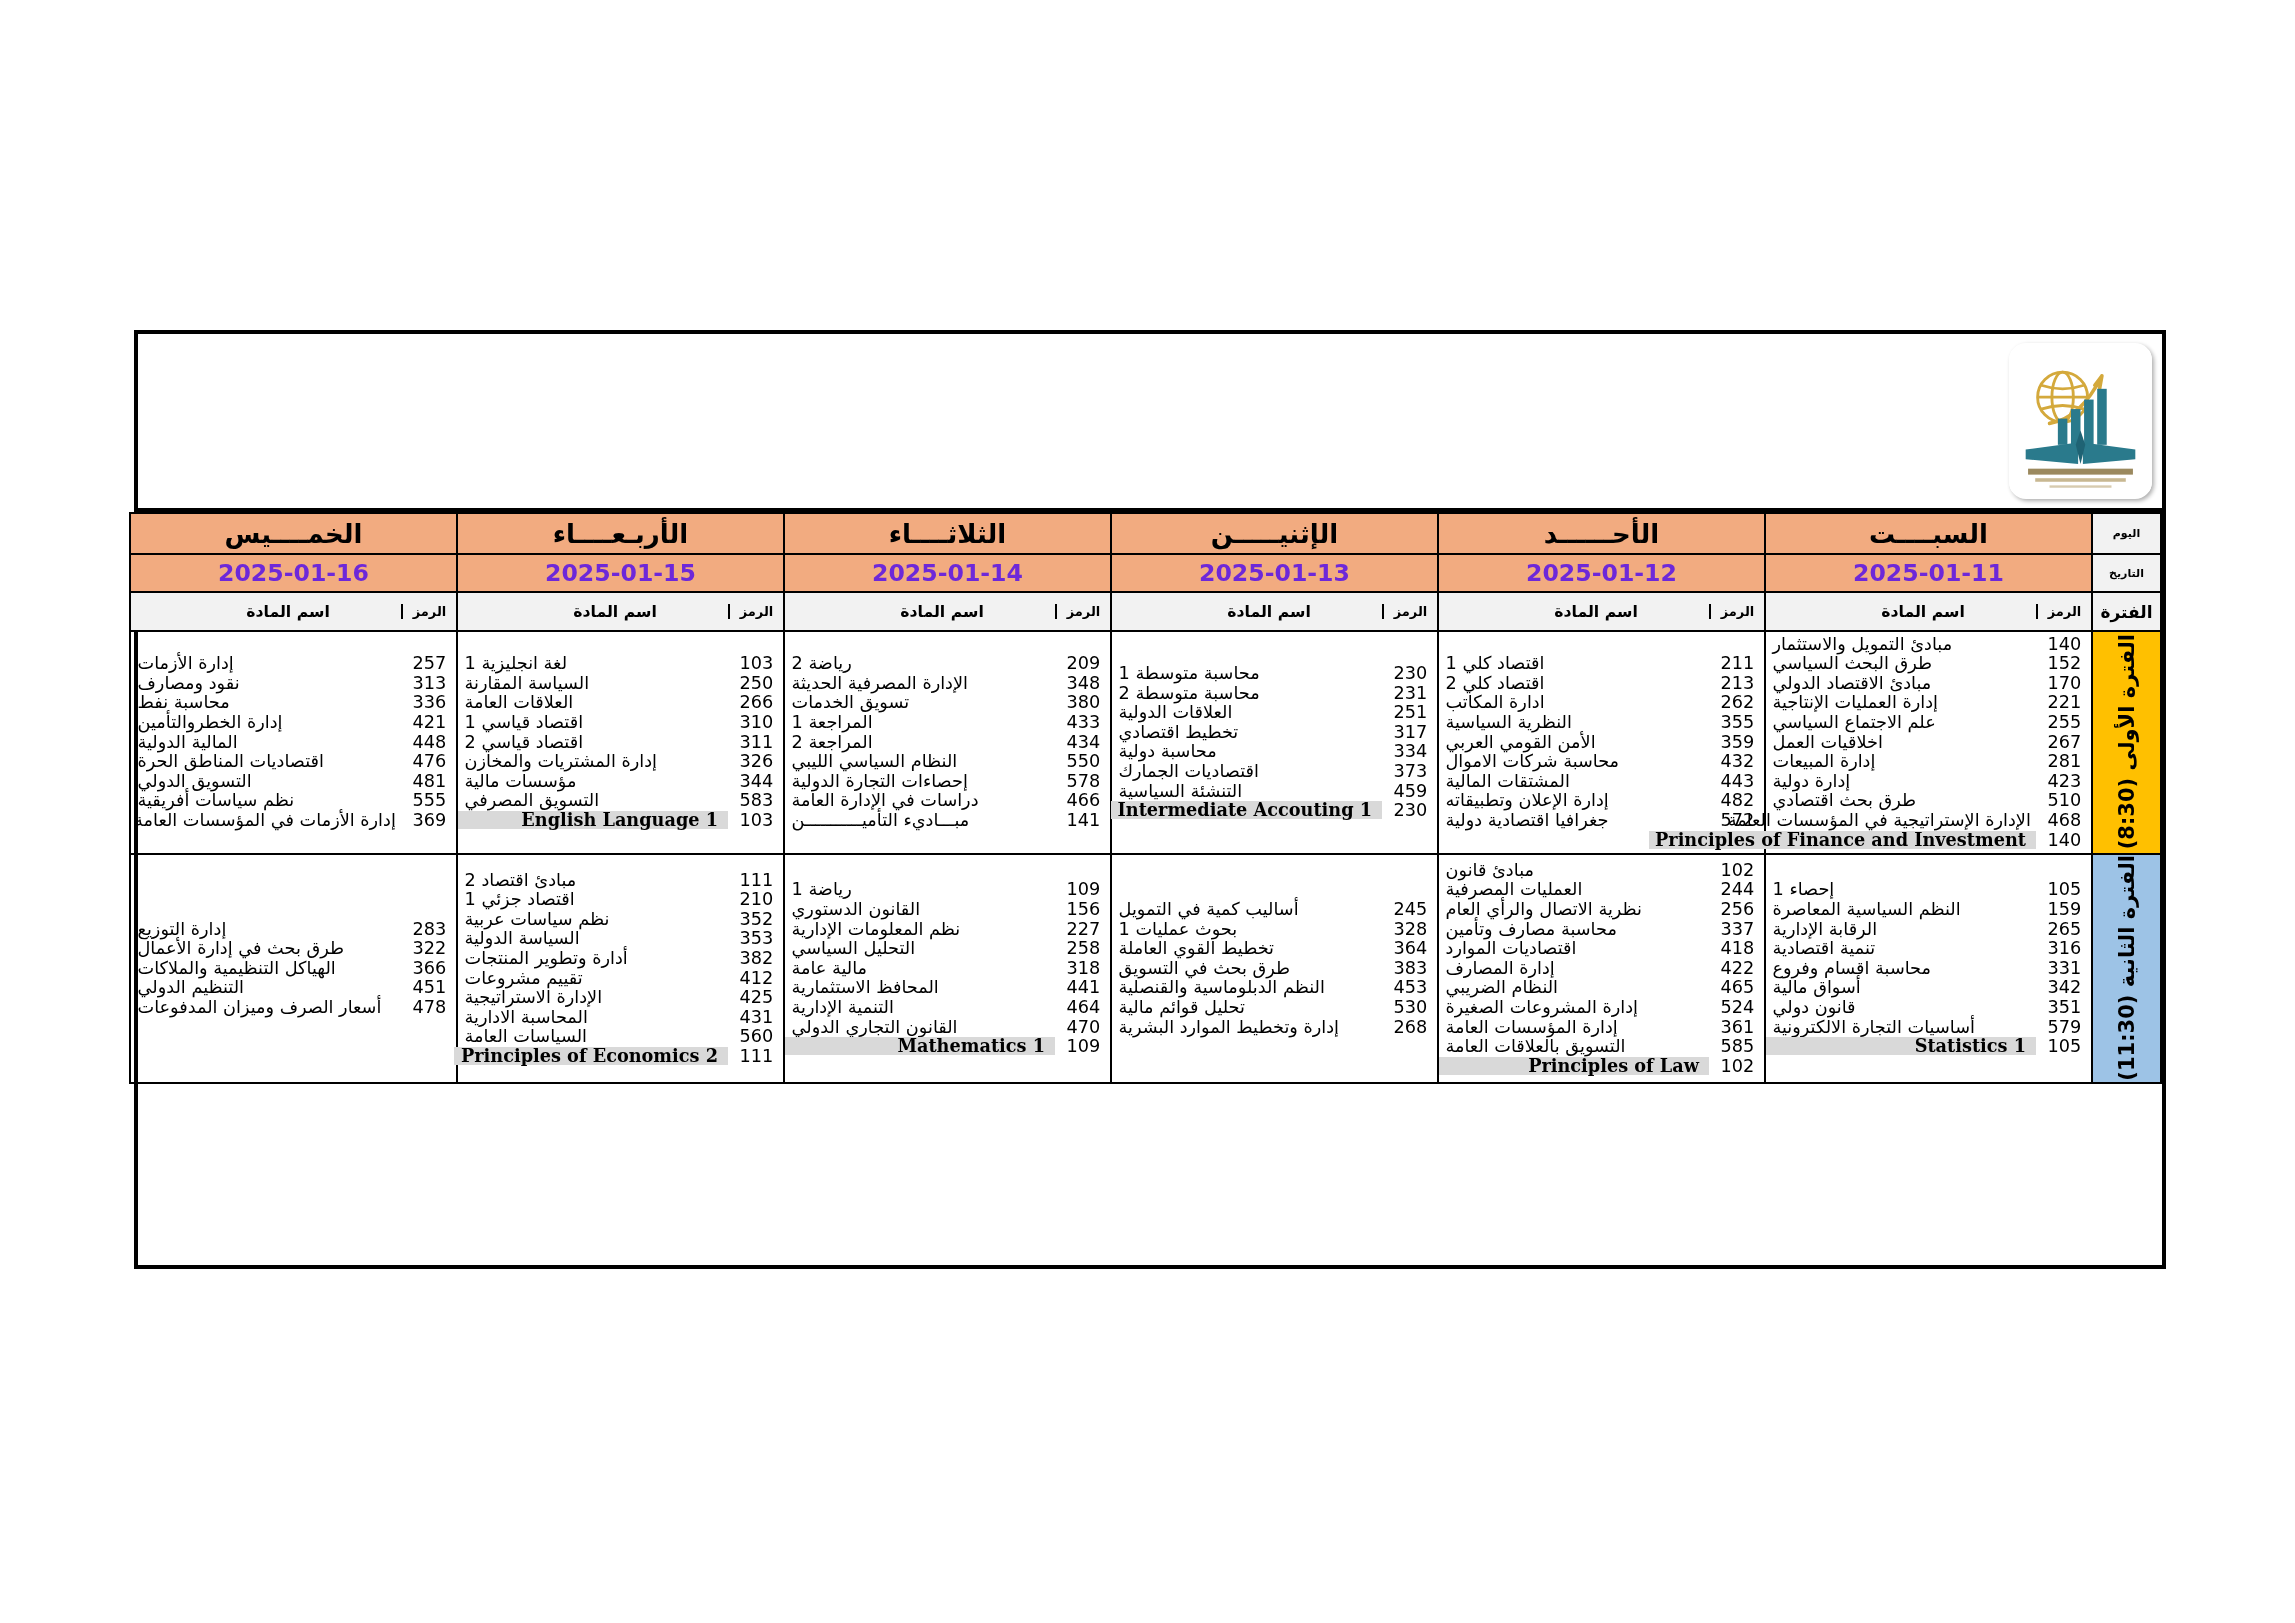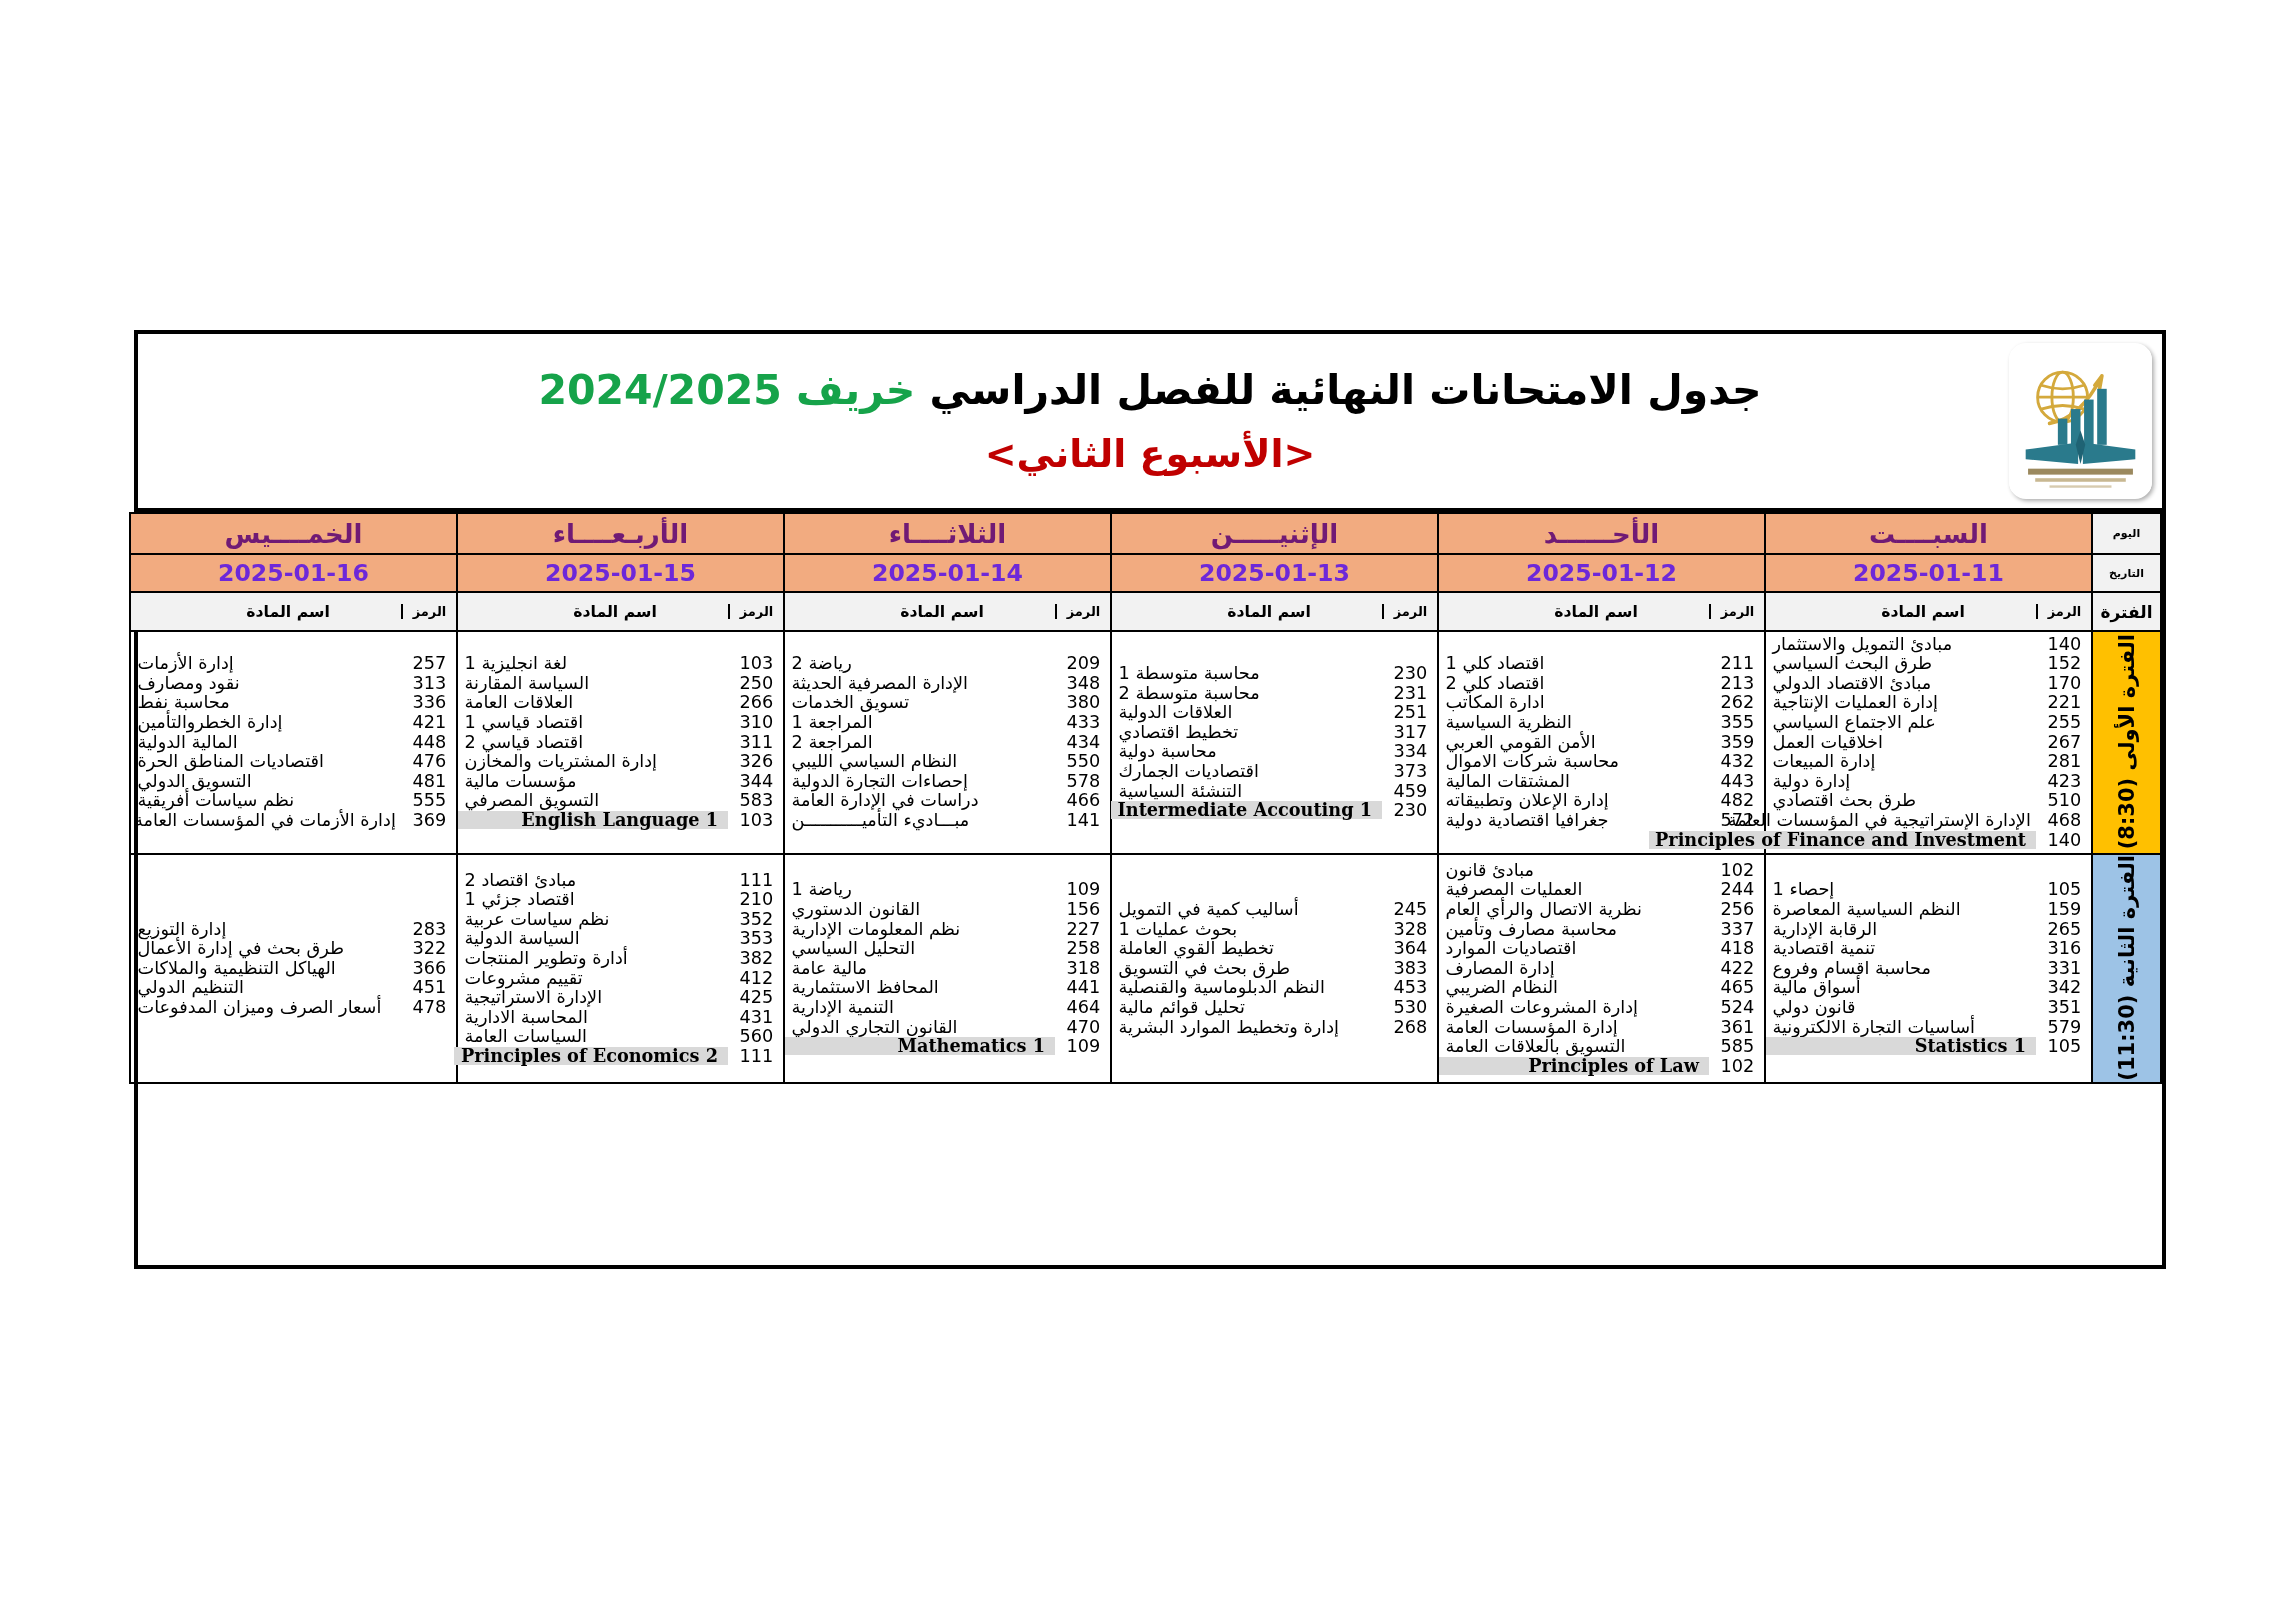--- a/index.html
+++ b/index.html
@@ -103,21 +103,21 @@
     font-weight: bold;
     color: #000000;
     letter-spacing: 1.3px;
     height: 38px;
   }
   .day-name-cell {
     background: #f2ab80;
     text-align: center;
     font-size: 26px;
     font-weight: bold;
-    color: #701a75;
+    color: #000000;
     height: 41px;
     letter-spacing: 0.7px;
   }
   .date-cell {
     background: #f2ab80;
     text-align: center;
     font-size: 23.6px;
     font-weight: bold;
     color: #6d28d9;
     height: 38px;
@@ -255,27 +255,20 @@
 
           <path d="M60 68 L64 80 L60 96 L56 80 Z" fill="#1f6374"></path>
 
           <rect x="16" y="100" width="88" height="5" fill="#7a6128" opacity="0.75"></rect>
           <rect x="22" y="108" width="76" height="3" fill="#9a7d38" opacity="0.55"></rect>
           <rect x="34" y="114" width="52" height="2" fill="#9a7d38" opacity="0.4"></rect>
         </svg>
       </div>
 
 
-      <div class="title-zone">
-        <div class="main-title">
-          <span>جدول الامتحانات النهائية للفصل الدراسي</span>
-          <span class="season">خريف 2024/2025</span>
-        </div>
-        <div class="sub-title">&lt;الأسبوع الثاني&gt;</div>
-      </div>
     </div>
 
     <table class="schedule">
       <colgroup>
         <col class="c-label">
         <col class="c-day">
           <col class="c-day">
           <col class="c-day">
         <col class="c-day">
           <col class="c-day">

